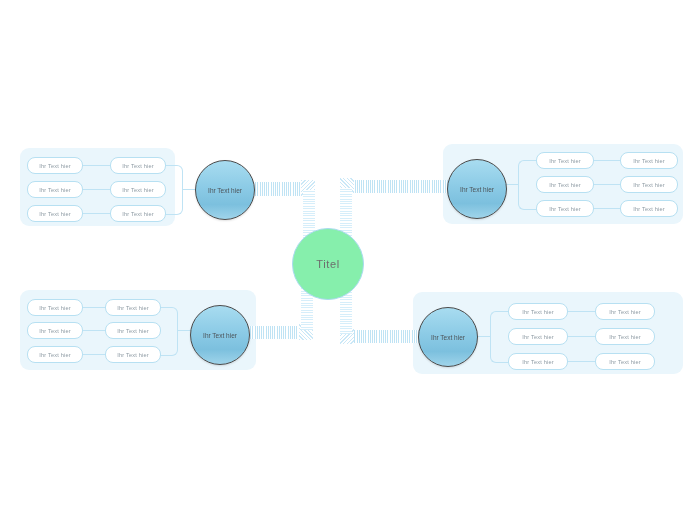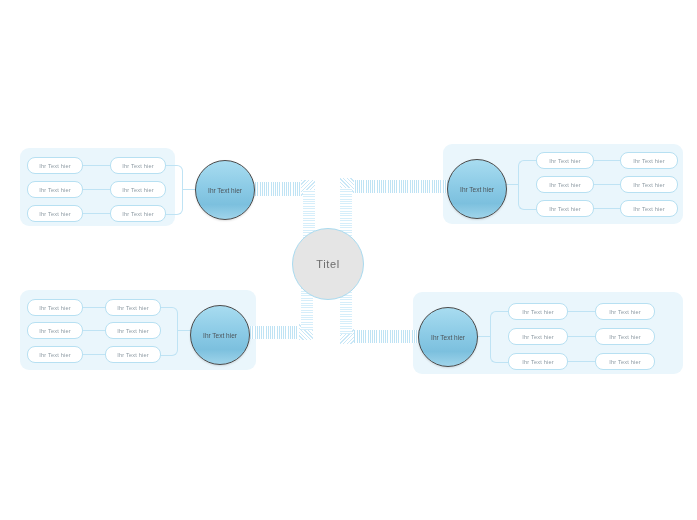--- a/index.html
+++ b/index.html
@@ -28,21 +28,21 @@
   .panel-br { left: 413px; top: 292px; width: 270px; height: 82px; }
 
   
   .center-node {
     position: absolute;
     left: 292px;
     top: 228px;
     width: 70px;
     height: 70px;
     border-radius: 50%;
-    background: #e5e5e5;
+    background: #86efac;
     border: 1.2px solid #a9daef;
     display: flex;
     align-items: center;
     justify-content: center;
     z-index: 6;
   }
   .center-node .label {
     font-size: 11px;
     color: #6d6d6d;
     letter-spacing: 0.6px;

